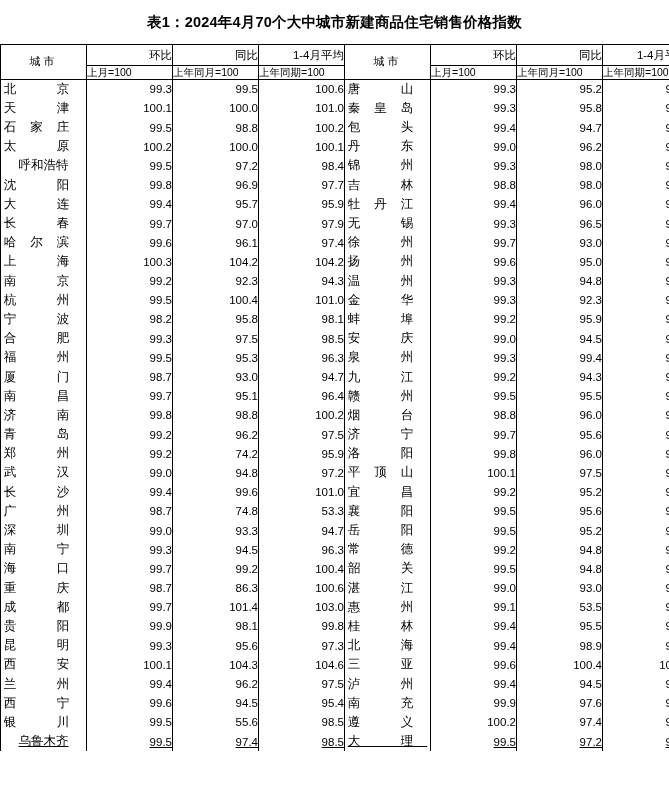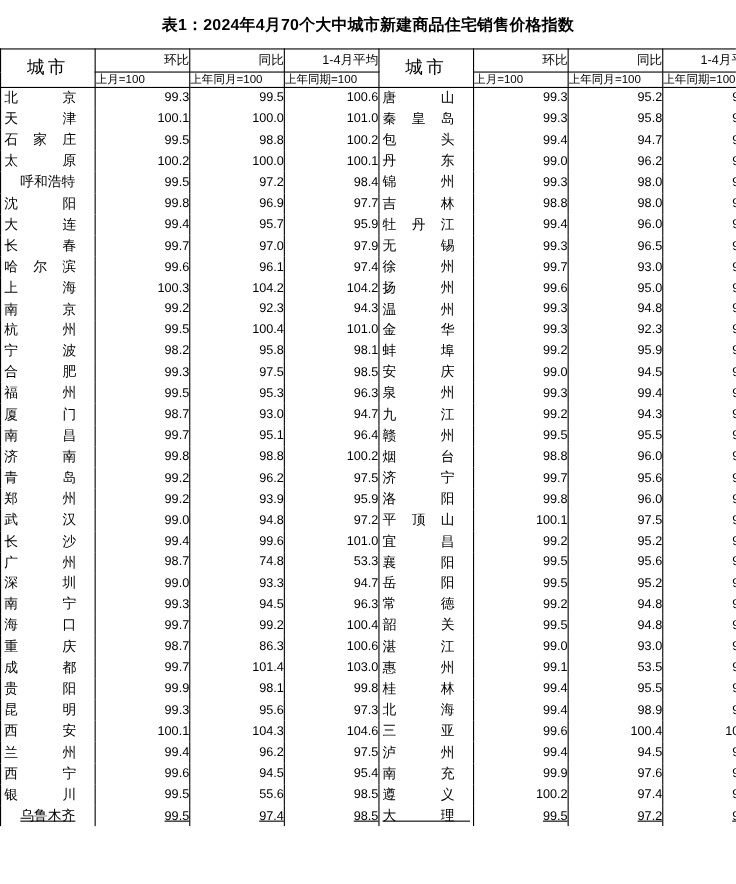--- a/index.html
+++ b/index.html
@@ -46,21 +46,21 @@
   .hdr {
     text-align: right;
     font-weight: normal;
     font-size: 11.5px;
     font-family: "Liberation Sans", "DejaVu Sans", sans-serif;
     line-height: 1.25;
     height: 20px;
   }
   .hdr-city {
     text-align: center;
-    font-size: 16px;
+    font-size: 11px;
     font-family: "Liberation Sans", "DejaVu Sans", sans-serif;
     letter-spacing: 3px;
   }
   .hdr-sub {
     text-align: left;
     font-size: 10.5px;
     font-family: Liberation Sans, sans-serif;
     line-height: 1.2;
     padding: 1px 0 2px 0;
   }
@@ -317,21 +317,21 @@
           <td class="num">96.2</td>
           <td class="num">97.5</td>
           <td class="city name2">济　宁</td>
           <td class="num">99.7</td>
           <td class="num">95.6</td>
           <td class="num">96.5</td>
         </tr>
         <tr class="datarow">
           <td class="city name2">郑　州</td>
           <td class="num">99.2</td>
-          <td class="num">93.9</td>
+          <td class="num">74.2</td>
           <td class="num">95.9</td>
           <td class="city name2">洛　阳</td>
           <td class="num">99.8</td>
           <td class="num">96.0</td>
           <td class="num">97.1</td>
         </tr>
         <tr class="datarow">
           <td class="city name2">武　汉</td>
           <td class="num">99.0</td>
           <td class="num">94.8</td>

